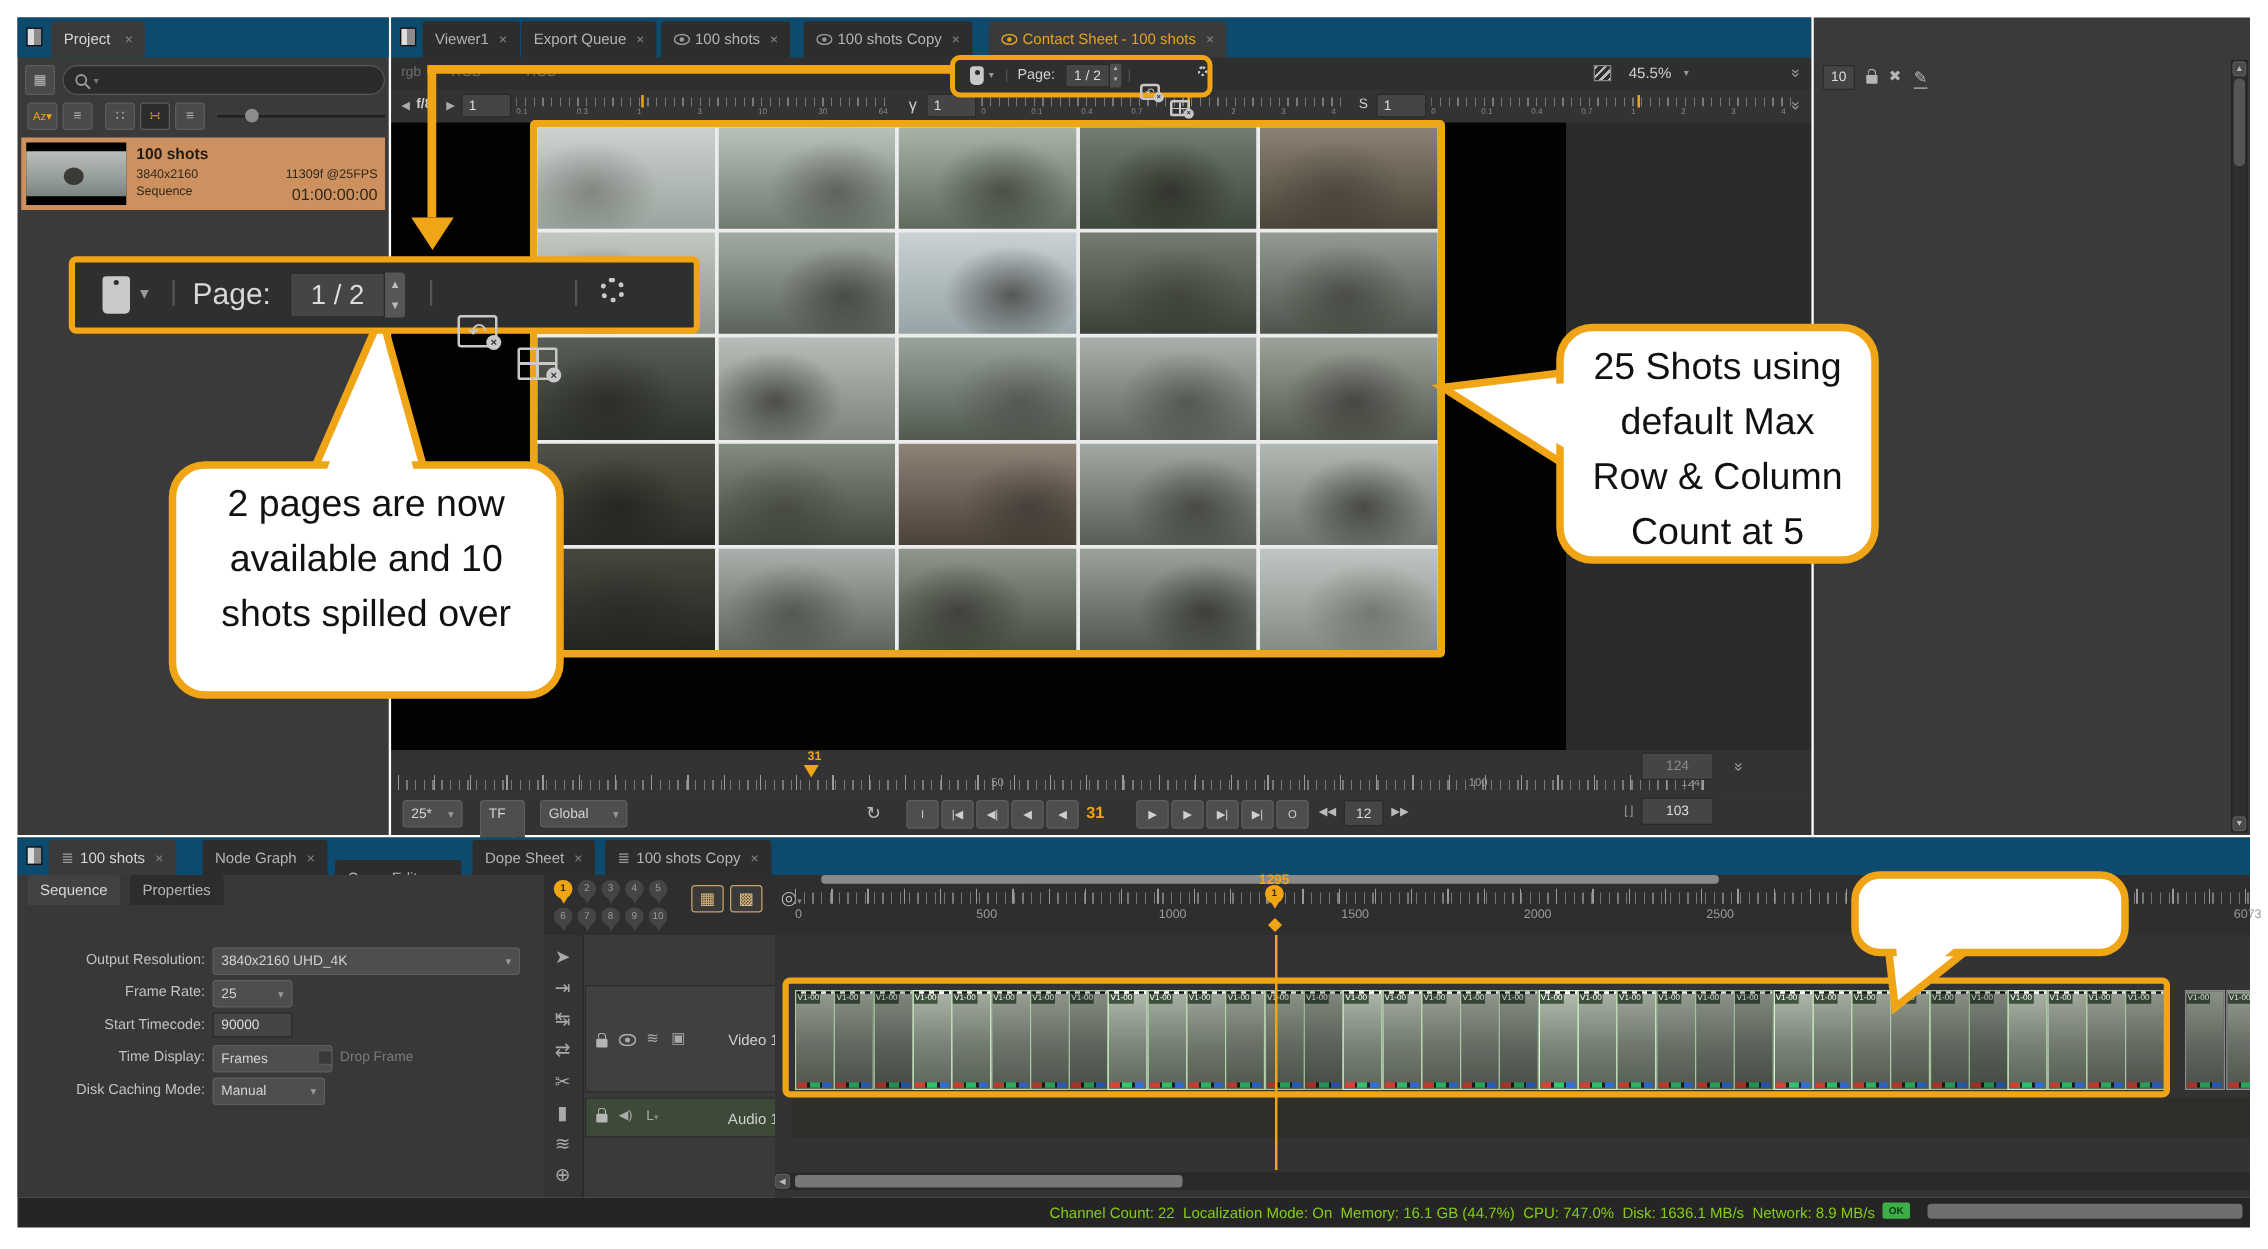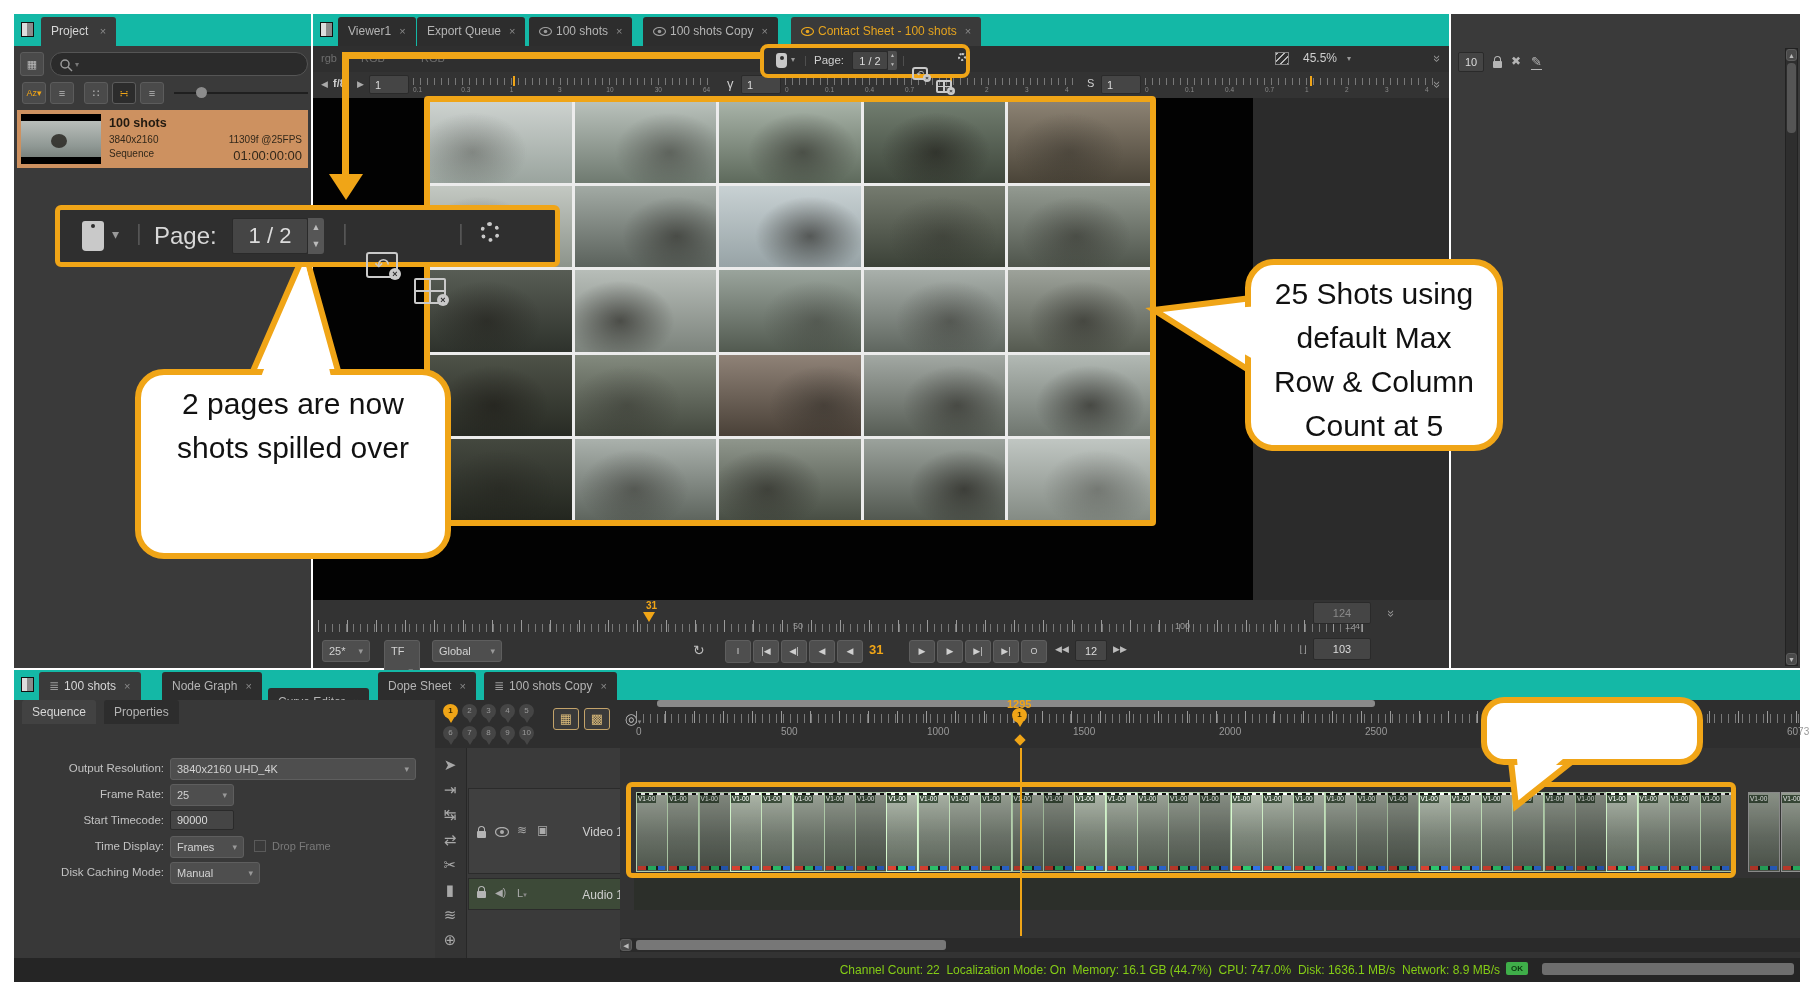--- a/index.html
+++ b/index.html
@@ -1,20 +1,20 @@
 <!DOCTYPE html>
 <html><head>
 <meta charset="utf-8">
 <style>
   html,body{margin:0;padding:0;background:#fff;}
   #page{position:relative;width:1814px;height:999px;background:#fff;overflow:hidden;
         font-family:"Liberation Sans","DejaVu Sans",sans-serif;color:#c8c8c8;font-size:11px;}
   .abs{position:absolute;box-sizing:border-box;}
   .panel{background:#3a3a3a;}
-  .strip{background:#14b8a6;}
+  .strip{background:#0c4a6e;}
   .tab{position:absolute;top:3px;height:29px;line-height:29px;padding:0 10px;background:#2d2d2d;
        color:#b4b4b4;font-size:12px;white-space:nowrap;border-radius:3px 3px 0 0;}
   .tab.on{background:#3a3a3a;color:#d6d6d6;}
   .tab .x{color:#8a8a8a;margin-left:8px;font-size:11px;}
   .paneicon{width:13px;height:15px;background:linear-gradient(90deg,#ddd 0 45%,#8b8b8b 45% 100%);
             border:1px solid #111;}
   .pill{background:#2b2b2b;border:1px solid #555;border-radius:12px;}
   .btn{background:#4a4a4a;border:1px solid #5c5c5c;border-radius:3px;color:#b9b9b9;
        text-align:center;}
   .vbox{background:#454545;border:1px solid #2a2a2a;border-radius:2px;color:#dcdcdc;
@@ -316,20 +316,21 @@
     <polygon points="1252,298 1252,372 1154,310" fill="#fff" stroke="#f0a517" stroke-width="6"></polygon>
     <rect x="1248" y="262" width="252" height="186" rx="26" fill="#fff" stroke="#f0a517" stroke-width="6"></rect>
     <polygon points="1262,306 1262,364 1170,312" fill="#fff"></polygon>
 
     <polygon points="1510,752 1584,752 1516,806" fill="#fff" stroke="#f0a517" stroke-width="6"></polygon>
     <rect x="1484" y="700" width="216" height="62" rx="20" fill="#fff" stroke="#f0a517" stroke-width="6"></rect>
     <polygon points="1516,746 1578,746 1520,796" fill="#fff"></polygon>
   </svg>
   <div class="bubtxt" style="left:150px;top:382px;width:286px">
     <div>2 pages are now</div>
+    <div>available and 10</div>
     <div>shots spilled over</div>
   </div>
   <div class="bubtxt" style="left:1258px;top:272px;width:232px">
     <div>25 Shots using</div>
     <div>default Max</div>
     <div>Row &amp; Column</div>
     <div>Count at 5</div>
   </div>
 
   <div class="abs panel" style="left:14px;top:670px;width:1786px;height:288px">
@@ -345,21 +346,21 @@
     <div class="abs" style="left:0;top:30px;width:421px;height:258px;background:#383838">
       <div class="tab on" style="left:8px;top:0;height:24px;line-height:24px;background:#424242"><span>Sequence</span></div>
       <div class="tab" style="left:90px;top:0;height:24px;line-height:24px"><span>Properties</span></div>
       <div class="abs lbl" style="left:0px;top:62px;width:150px">Output Resolution:</div>
       <div class="abs sel" style="left:156px;top:58px;width:246px"><span>3840x2160 UHD_4K</span><span class="dd">▾</span></div>
       <div class="abs lbl" style="left:0px;top:88px;width:150px">Frame Rate:</div>
       <div class="abs sel" style="left:156px;top:84px;width:64px"><span>25</span><span class="dd">▾</span></div>
       <div class="abs lbl" style="left:0px;top:114px;width:150px">Start Timecode:</div>
       <div class="abs vbox" style="left:156px;top:110px;width:64px;height:20px;line-height:19px;text-align:left;padding-left:6px">90000</div>
       <div class="abs lbl" style="left:0px;top:140px;width:150px">Time Display:</div>
-      <div class="abs sel" style="left:156px;top:136px;width:74px"><span>Frames</span><span class="dd">▾</span></div>
+      <div class="abs sel" style="left:156px;top:136px;width:96px"><span>Frames</span><span class="dd">▾</span></div>
       <div class="abs" style="left:240px;top:140px;width:12px;height:12px;background:#3a3a3a;border:1px solid #5a5a5a"></div>
       <div class="abs" style="left:258px;top:140px;color:#7a7a7a">Drop Frame</div>
       <div class="abs lbl" style="left:0px;top:166px;width:150px">Disk Caching Mode:</div>
       <div class="abs sel" style="left:156px;top:162px;width:90px"><span>Manual</span><span class="dd">▾</span></div>
     </div>
 
     <div class="abs" style="left:421px;top:30px;width:1365px;height:48px;background:#2e2e2e">
       <div id="marker-pins" class="abs" style="left:0;top:0;width:110px;height:48px">
           <div class="pin on" style="left: 8px; top: 4px;">1</div>
           <div class="pin" style="left: 27px; top: 4px;">2</div>

